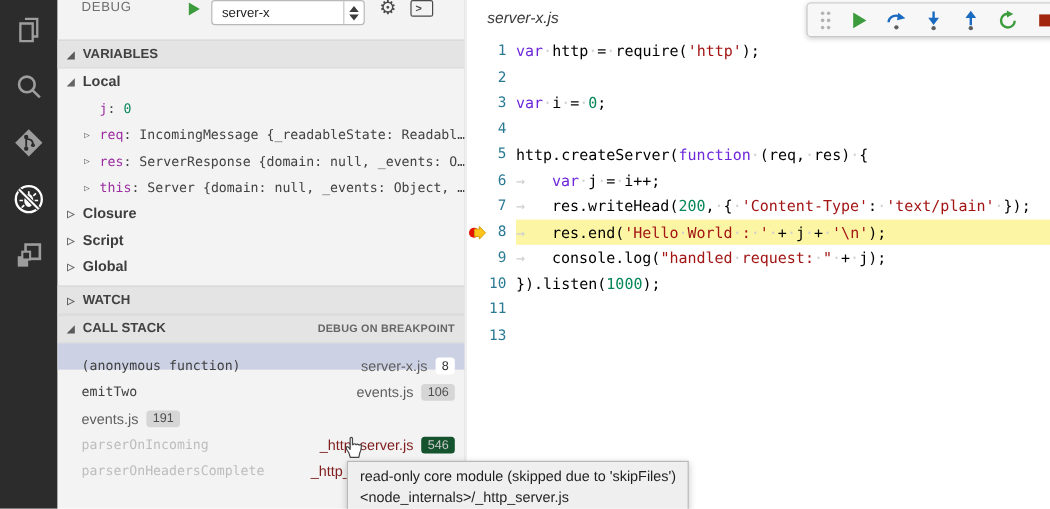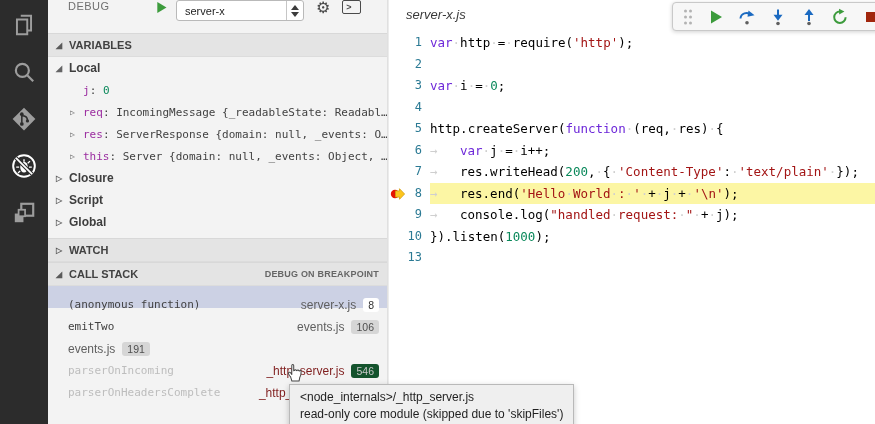--- a/index.html
+++ b/index.html
@@ -301,24 +301,25 @@
       <div class="cl"><span class="gut"></span><span class="ln">4</span><span class="codeln"></span></div>
       <div class="cl"><span class="gut"></span><span class="ln">5</span><span class="codeln"><span class="pl">http.createServer(</span><span class="kw">function</span><span class="pl"><span class="ws">·</span>(req,<span class="ws">·</span>res)<span class="ws">·</span>{</span></span></div>
       <div class="cl"><span class="gut"></span><span class="ln">6</span><span class="codeln"><span class="tab">→</span><span class="kw">var</span><span class="pl"><span class="ws">·</span>j<span class="ws">·</span>=<span class="ws">·</span>i++;</span></span></div>
       <div class="cl"><span class="gut"></span><span class="ln">7</span><span class="codeln"><span class="tab">→</span><span class="pl">res.writeHead(</span><span class="num">200</span><span class="pl">,<span class="ws">·</span>{<span class="ws">·</span></span><span class="str">'Content-Type'</span><span class="pl">:<span class="ws">·</span></span><span class="str">'text/plain'</span><span class="pl"><span class="ws">·</span>});</span></span></div>
       <div class="cl hl"><span class="gut"><span><svg viewBox="0 0 16 16">
               <circle cx="5" cy="8" r="4.2" fill="#e51400"></circle>
               <path d="M5.5 4.9h4V2.7L14.6 8l-5.1 5.3v-2.2h-4z" fill="#fdc51c" stroke="#d19d10" stroke-width="0.8"></path>
             </svg></span></span><span class="ln">8</span><span class="codeln"><span class="tab">→</span><span class="pl">res.end(</span><span class="str">'Hello<span class="ws">·</span>World<span class="ws">·</span>:<span class="ws">·</span>'</span><span class="pl"><span class="ws">·</span>+<span class="ws">·</span>j<span class="ws">·</span>+<span class="ws">·</span></span><span class="str">'\n'</span><span class="pl">);</span></span></div>
       <div class="cl"><span class="gut"></span><span class="ln">9</span><span class="codeln"><span class="tab">→</span><span class="pl">console.log(</span><span class="str">"handled<span class="ws">·</span>request:<span class="ws">·</span>"</span><span class="pl"><span class="ws">·</span>+<span class="ws">·</span>j);</span></span></div>
       <div class="cl"><span class="gut"></span><span class="ln">10</span><span class="codeln"><span class="pl">}).listen(</span><span class="num">1000</span><span class="pl">);</span></span></div>
+      <div class="cl"><span class="gut"></span><span class="ln">11</span><span class="codeln"></span></div>
       <div class="cl"><span class="gut"></span><span class="ln">13</span><span class="codeln"></span></div>
     </div>
 </div>
 
 <div class="tooltip">
+  <div>read-only core module (skipped due to 'skipFiles')</div>
   <div>&lt;node_internals&gt;/_http_server.js</div>
-  <div>read-only core module (skipped due to 'skipFiles')</div>
 </div>
 
 <svg class="hand" viewBox="0 0 24 26">
   <path d="M8.6 24 L7.2 19.5 C5.6 17.8 4.3 15.4 5.2 14.6 C6 13.9 7.2 14.8 7.8 15.8 L8.5 16.8 L8.5 7 C8.5 5.4 10.6 5.4 10.6 7 L10.6 12.6 L11.3 12.5 C11.6 11.4 13.3 11.4 13.6 12.5 L14.2 12.6 C14.6 11.7 16 11.8 16.3 12.8 L16.9 12.9 C17.3 12.1 18.7 12.4 18.7 13.6 C18.7 15.9 18.1 18.6 17.2 20.2 L16.4 24 Z" fill="#fff" stroke="#444" stroke-width="1.1" stroke-linejoin="round"></path>
 </svg>
 
 </body></html>

